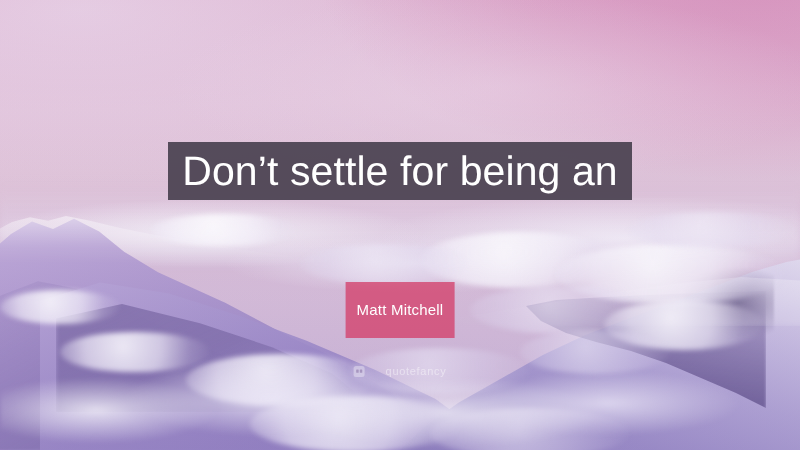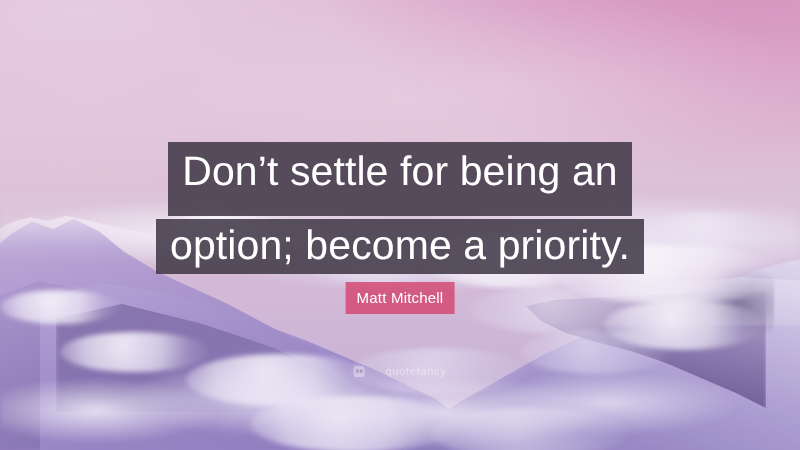--- a/index.html
+++ b/index.html
@@ -272,36 +272,36 @@
     color: #ffffff;
     font-family: "Liberation Sans", sans-serif;
     font-weight: 400;
     font-size: 41px;
     line-height: 58px;
     letter-spacing: 0.1px;
     padding: 0 14px;
     white-space: nowrap;
     text-rendering: geometricPrecision;
   }
-  .qline.l1 { height: 74px; }
+  .qline.l1 { height: 58px; }
   .qline.l2 { height: 55px; line-height: 52px; margin-top: 3px; }
 
   
   .author {
     position: absolute;
     left: 50%;
     transform: translateX(-50%);
     top: 282px;
     background: rgba(211,67,110,0.80);
     color: #ffffff;
     font-family: "Liberation Sans", sans-serif;
     font-size: 15px;
     line-height: 24px;
     height: 24px;
-    padding: 4px 11px;
+    padding: 16px 11px;
     white-space: nowrap;
     letter-spacing: 0.2px;
   }
 
   
   .watermark {
     position: absolute;
     left: 50%;
     transform: translateX(-50%);
     top: 366px;
@@ -363,21 +363,20 @@
   <div class="puff" style="left:0px; top:290px; width:120px; height:34px;"></div>
   <div class="puff dim" style="left:628px; top:212px; width:170px; height:36px;"></div>
   <div class="puff" style="left:250px; top:396px; width:210px; height:56px;"></div>
   <div class="puff dim" style="left:430px; top:408px; width:200px; height:50px;"></div>
 
   <div class="cloudbank"></div>
   <div class="grade"></div>
 
   <div class="quote-block">
     <div class="qline l1">Don’t settle for being an</div>
-    <div class="qline l2">option; become a priority.</div>
   </div>
 
   <div class="author">Matt Mitchell</div>
 
   <div class="watermark">
     <span class="wm-badge">
       <svg width="8" height="8" viewBox="0 0 8 8" aria-hidden="true">
         <rect x="0.6" y="1.6" width="2.5" height="3.2" rx="0.5" fill="rgba(150,130,170,0.95)"></rect>
         <rect x="4.2" y="1.6" width="2.5" height="3.2" rx="0.5" fill="rgba(150,130,170,0.95)"></rect>
       </svg>

